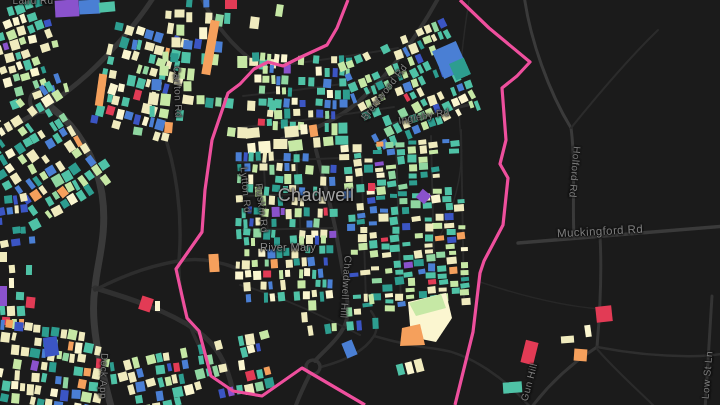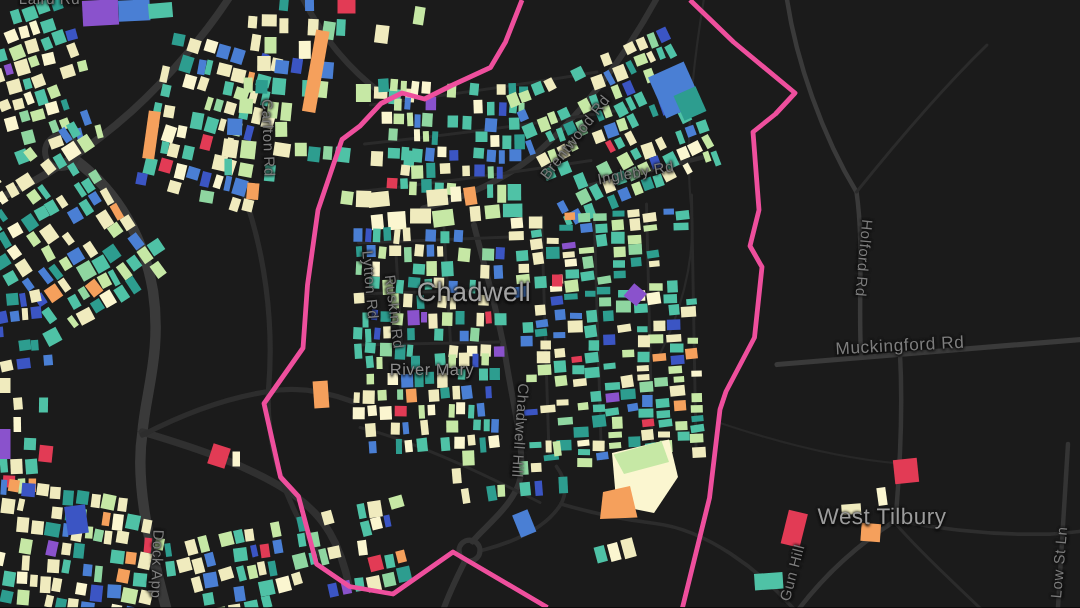--- a/index.html
+++ b/index.html
@@ -950,23 +950,20 @@
       <polygon points="408,302 446,293 452,318 436,342 411,337" fill="#fbf6d0"></polygon>
       <polygon points="409,303 441,294 446,308 416,316" fill="#c6e8a5"></polygon>
       <polygon points="402,328 420,324 425,345 400,346" fill="#f5a05c"></polygon>
       <polyline points="348,0 337,28 327,45 301,57 283,66 268,62 254,69 240,84 228,93 212,140 205,190 202,232 176,269 187,318 199,331 211,376 233,391 262,396 302,368 365,405" fill="none" stroke="#ee4f9d" stroke-width="3.2" stroke-linejoin="round"></polyline>
       <polyline points="460,0 489,28 530,62 517,76 502,88 506,140 500,164 508,178 503,225 484,261 480,273 473,332 455,405" fill="none" stroke="#ee4f9d" stroke-width="3.2" stroke-linejoin="round"></polyline>
     </svg>
   <div id="labels-layer">
       <div class="lbl place-lbl" style="left: 316px; top: 175px; font-size: 18px; color: rgb(163, 163, 163); letter-spacing: 0.3px; margin-top: 20px;">
         <div>Chadwell</div>
       </div>
-      <div class="lbl place-lbl" style="left: 588px; top: 346px; font-size: 15px; color: rgb(155, 155, 155); letter-spacing: 0.3px;">
-        <div>West Tilbury</div>
-      </div>
       <div class="lbl place-lbl" style="left: 288px; top: 248px; font-size: 11px; color: rgb(138, 138, 138); letter-spacing: 0.3px;">
         <div>River Mary</div>
       </div>
       <div class="lbl road-lbl" style="left: 33px; top: 0px; transform: translate(-50%, -50%) rotate(0deg);">Laird Rd</div>
       <div class="lbl road-lbl" style="left: 178px; top: 92px; transform: translate(-50%, -50%) rotate(88deg);">Carlton Rd</div>
       <div class="lbl road-lbl" style="left: 246px; top: 190px; transform: translate(-50%, -50%) rotate(85deg);">Lytton Rd</div>
       <div class="lbl road-lbl" style="left: 262px; top: 208px; transform: translate(-50%, -50%) rotate(83deg);">Ruskin Rd</div>
       <div class="lbl road-lbl" style="left: 384px; top: 92px; transform: translate(-50%, -50%) rotate(-52deg);">Brentwood Rd</div>
       <div class="lbl road-lbl" style="left: 424px; top: 116px; transform: translate(-50%, -50%) rotate(-10deg);">Ingleby Rd</div>
       <div class="lbl road-lbl" style="left: 346px; top: 287px; transform: translate(-50%, -50%) rotate(94deg);">Chadwell Hill</div>

